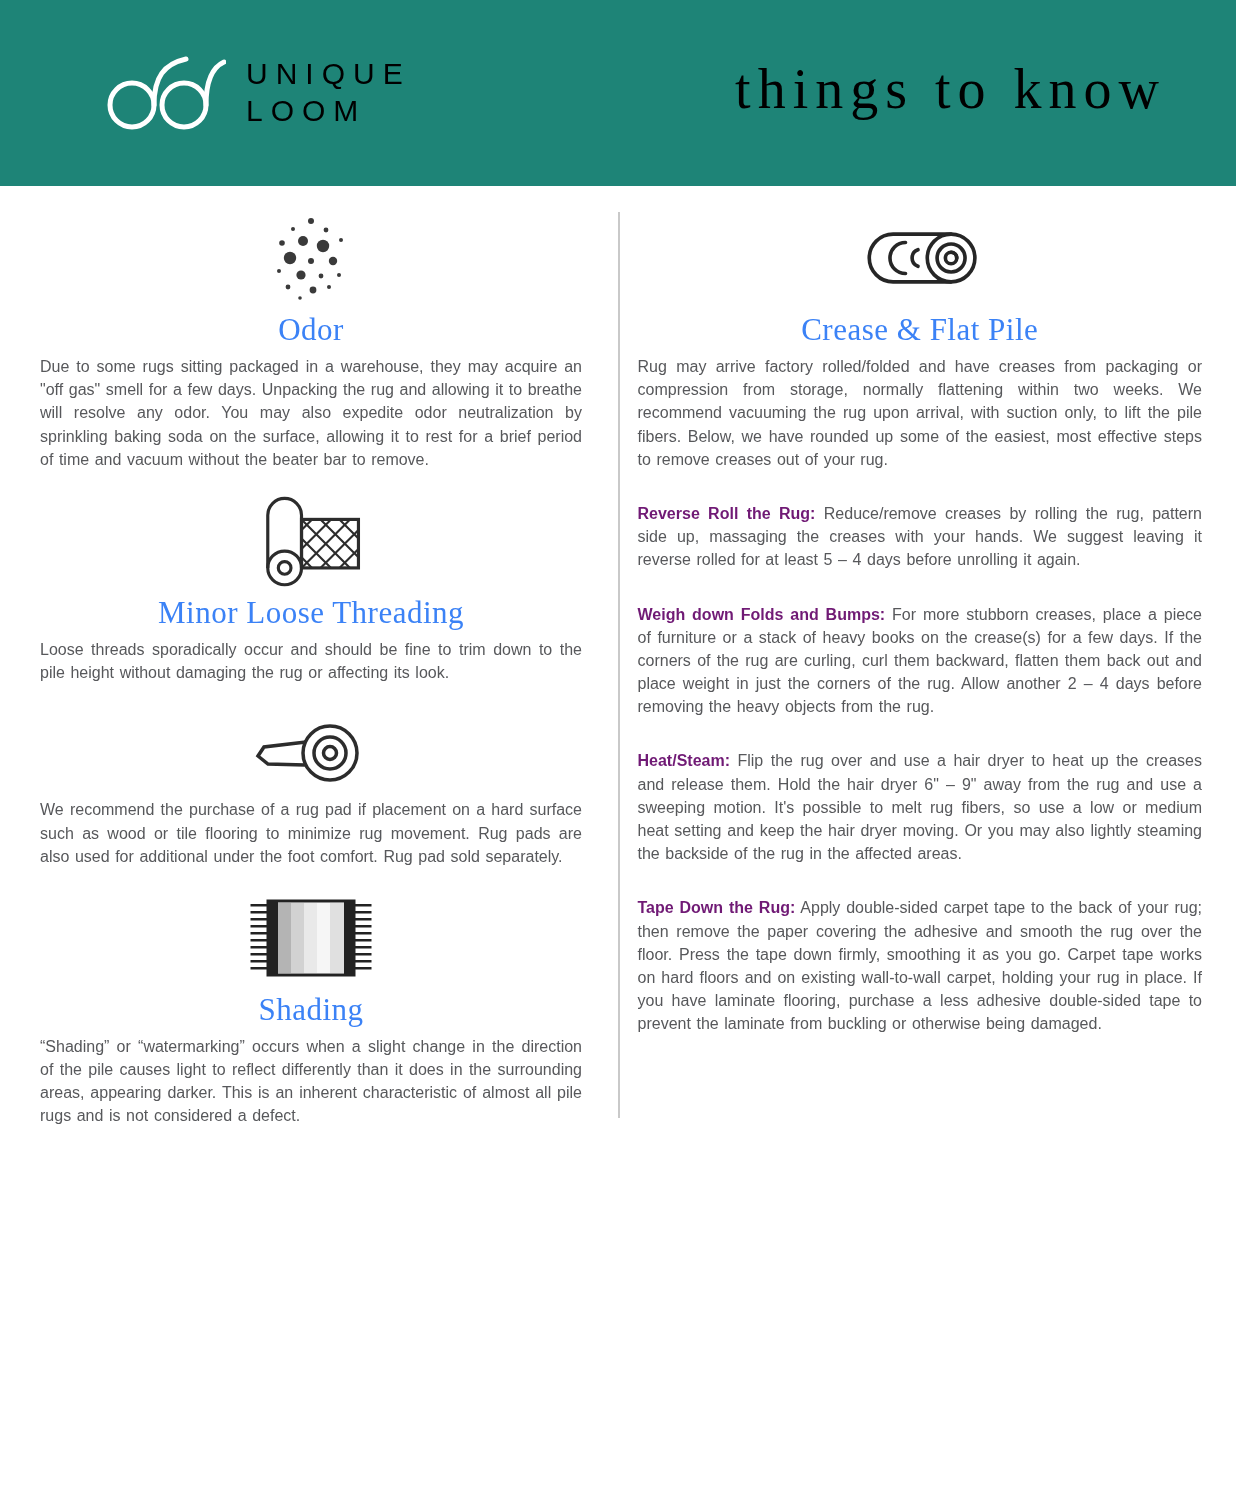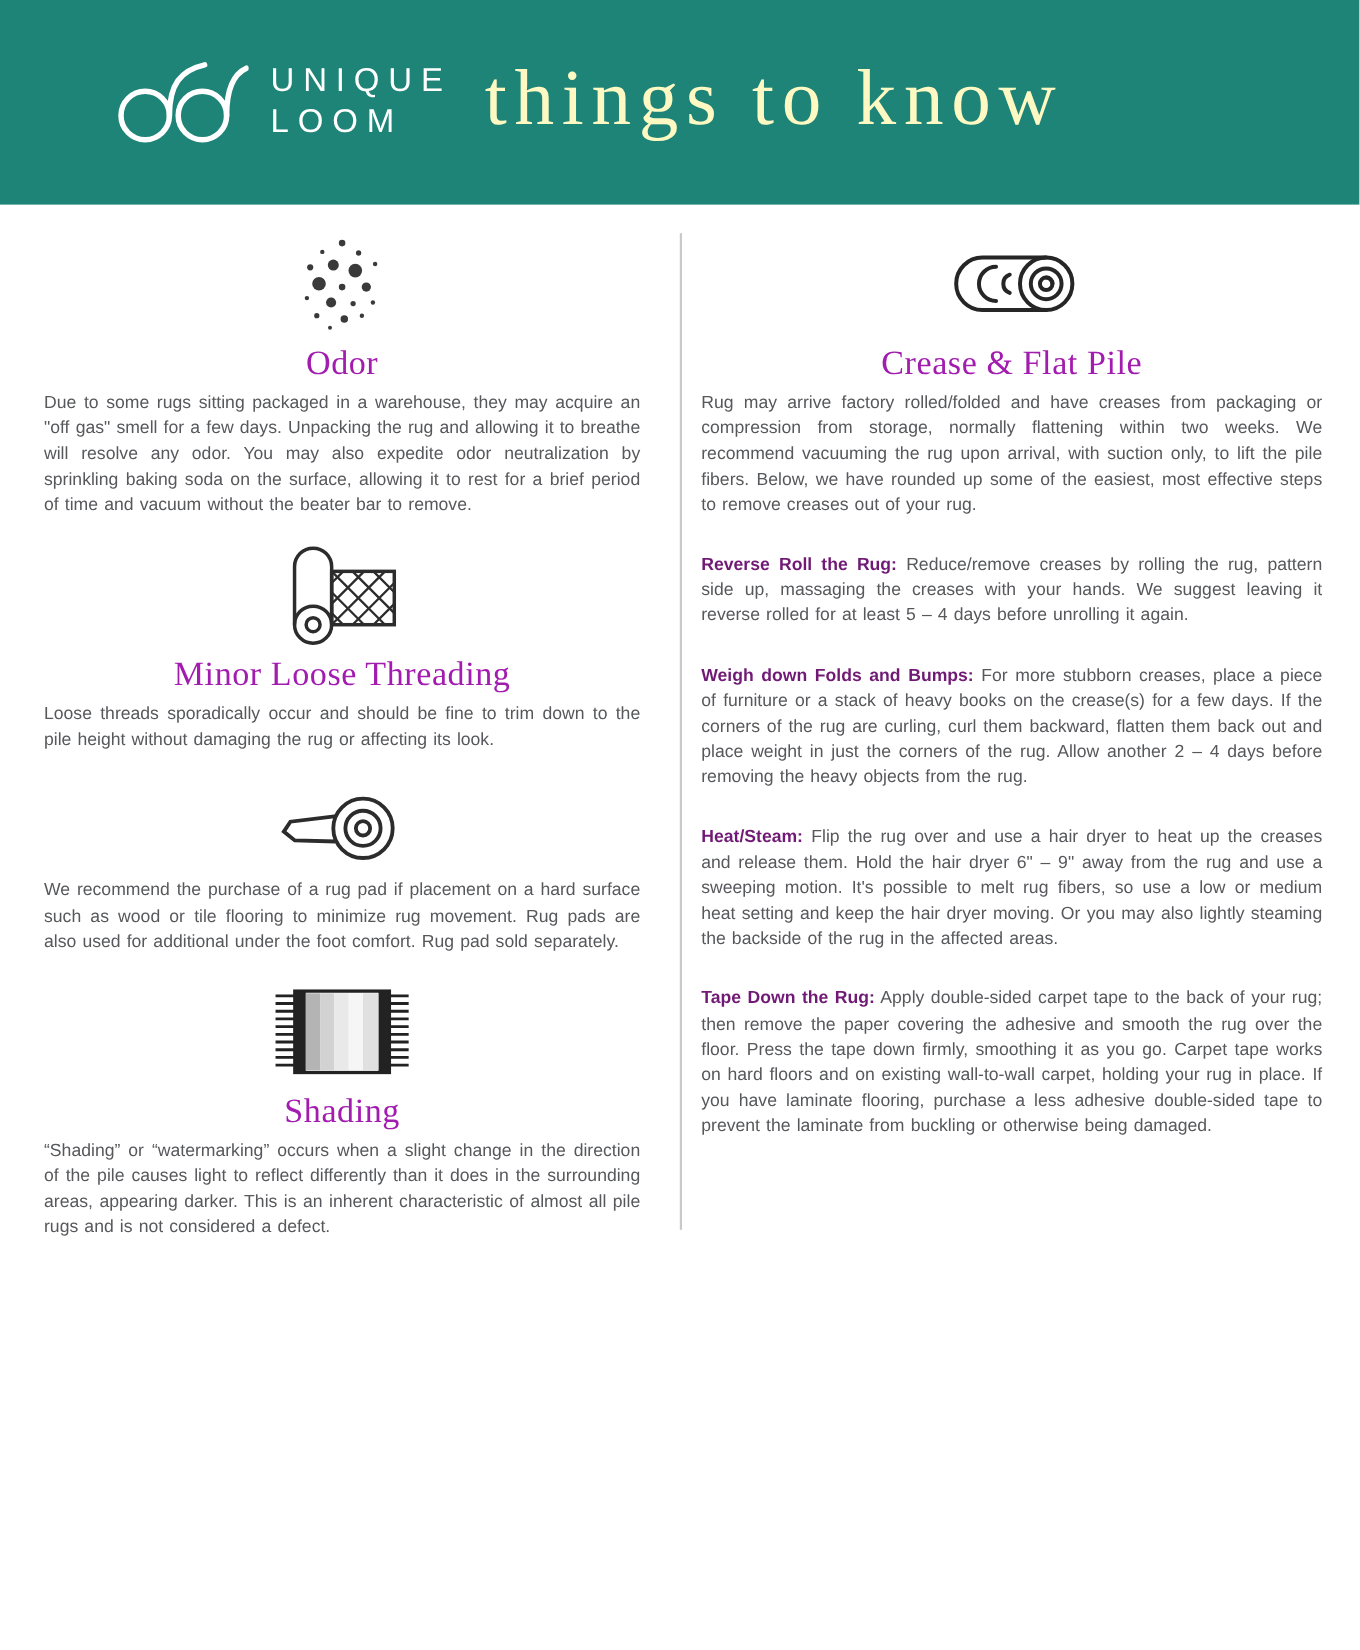--- a/index.html
+++ b/index.html
@@ -16,33 +16,33 @@
     height: 186px;
     background: #1e8477;
     display: flex;
     align-items: center;
     padding: 0 70px 0 98px;
   }
   .brand { display: flex; align-items: center; gap: 20px; }
   .logo svg { display: block; }
   .brand-text {
     display: flex; flex-direction: column;
-    color: #ffffff;
+    color: #000000;
     font-size: 30px;
     letter-spacing: 8px;
     line-height: 1.22;
     font-weight: 400;
   }
   .title {
     flex: 1;
-    text-align: left;
-    color: #fef9c3;
+    text-align: right;
+    color: #000000;
     font-family: "Liberation Serif", "DejaVu Serif", serif;
     font-weight: 400;
-    font-size: 72px;
+    font-size: 56px;
     letter-spacing: 7px;
     margin: 0 0 8px 30px;
     white-space: nowrap;
   }
   
   .content { display: flex; padding: 24px 34px 0 40px; }
   .col-left  { width: 542px; }
   .col-right { flex: 1; }
   .divider {
     width: 1.5px;
@@ -54,21 +54,21 @@
   .section + .section { margin-top: 22px; }
   .icon-box {
     height: 96px;
     display: flex;
     justify-content: center;
     align-items: center;
   }
   .icon-box.short { height: 92px; }
   h2 {
     font-family: "Liberation Serif", "DejaVu Serif", serif;
-    color: #a21caf;
+    color: #3b82f6;
     font-size: 31px;
     font-weight: 500;
     margin: 6px 0 7px;
     letter-spacing: 0.5px;
   }
   p.body {
     text-align: justify;
     font-size: 16px;
     line-height: 1.45;
     margin: 0;

